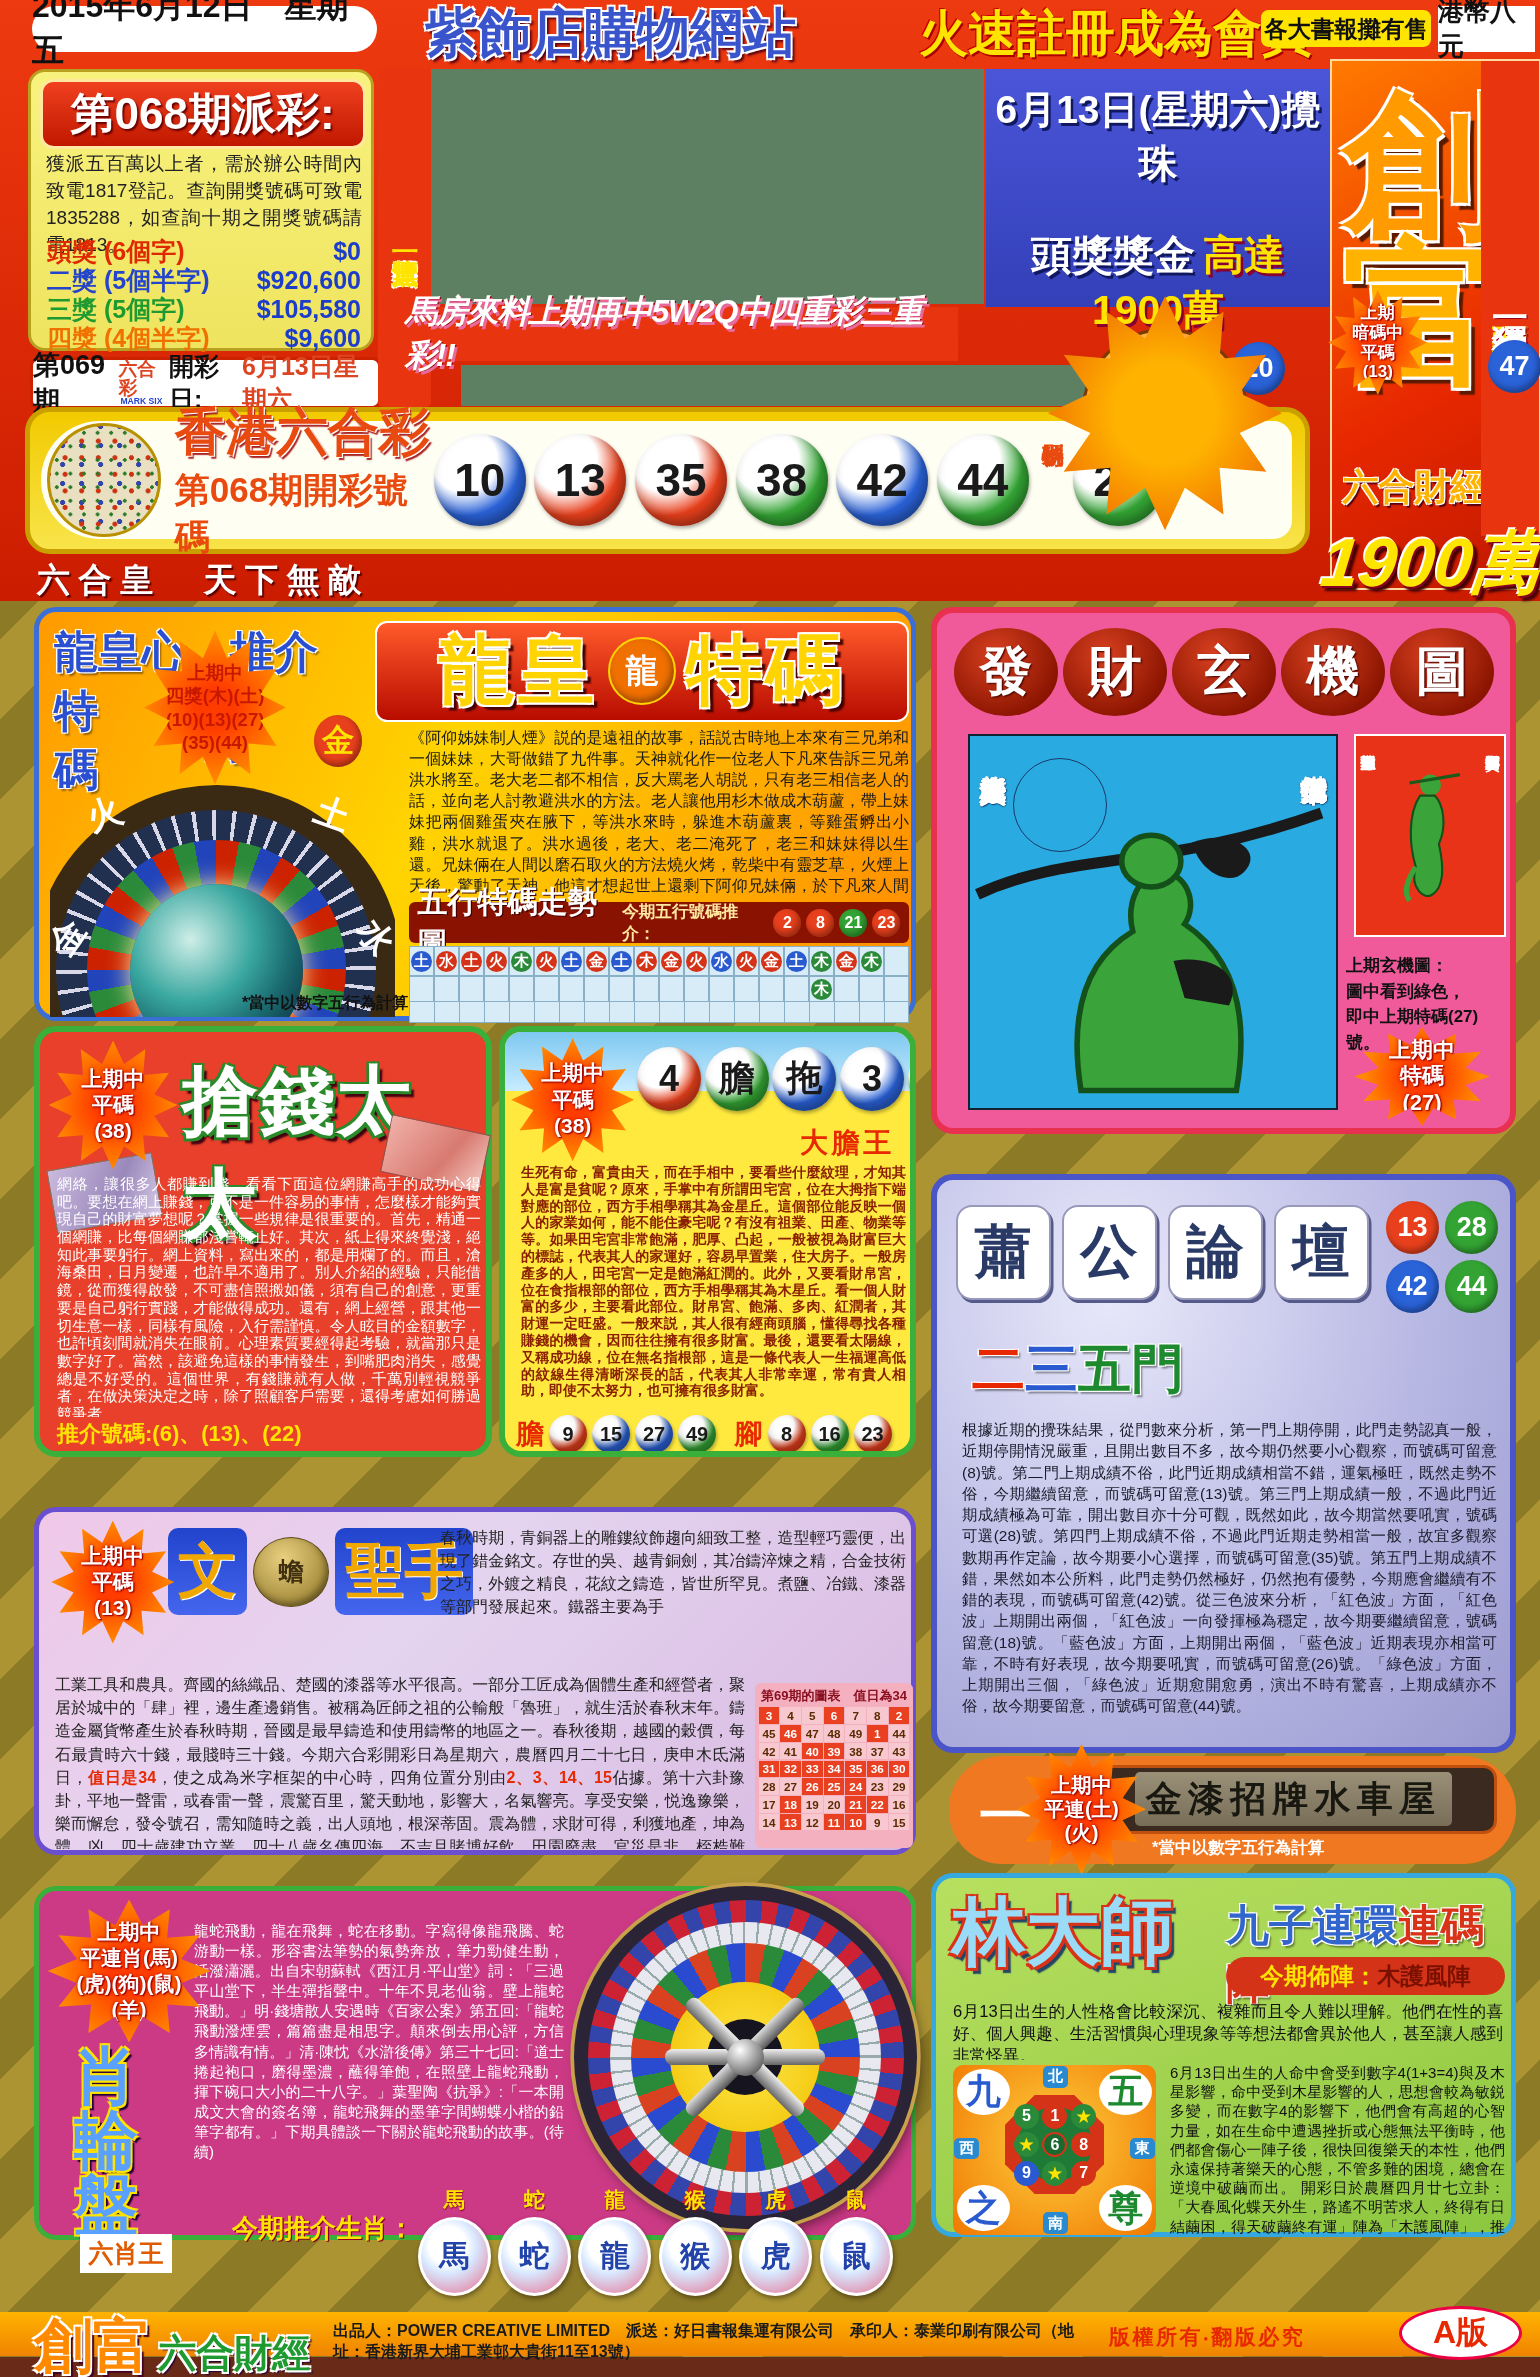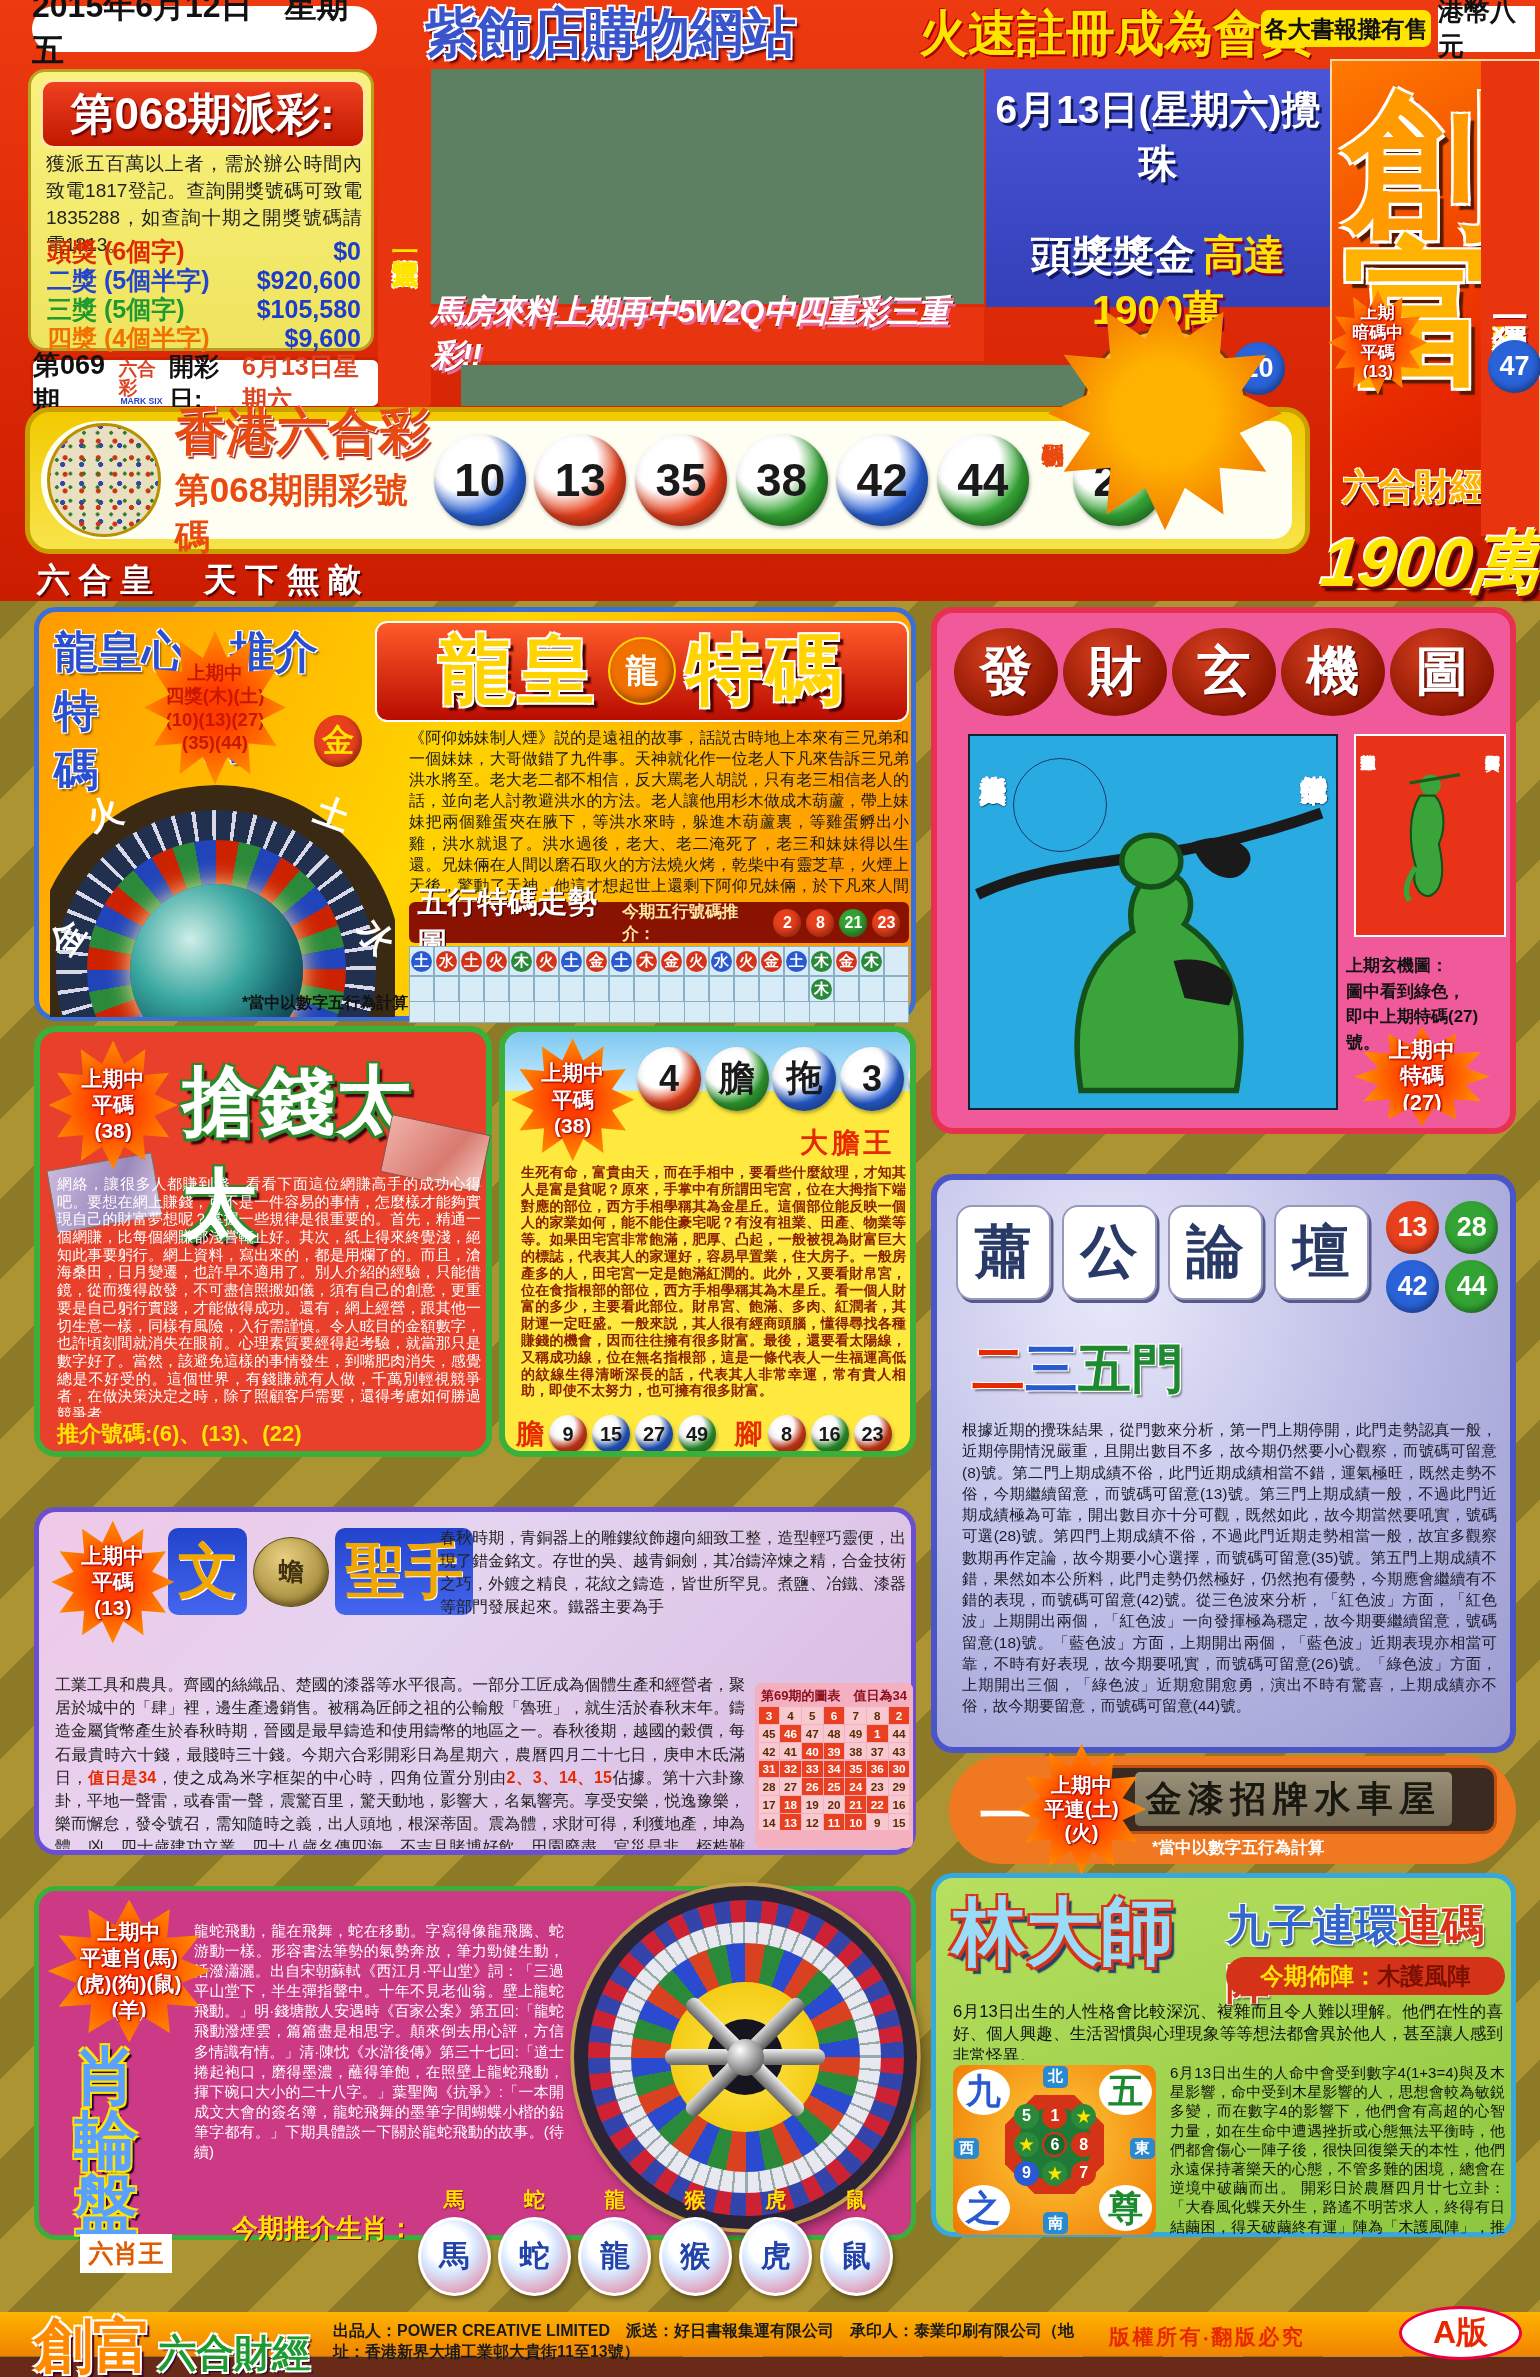--- a/index.html
+++ b/index.html
@@ -149,21 +149,21 @@
     <span style="font-size:25px;font-weight:bold;color:#111;">開彩日:</span>
     <span style="font-size:25px;font-weight:bold;color:#d42;">6月13日星期六</span>
   </div>
 
   <div class="abs vtext" style="left:378px;top:69px;width:53px;height:338px;background:#e8350f;border-radius:5px;
               font-size:27px;font-weight:bold;line-height:53px;text-align:center;">
     <span style="color:#fff;">所有創富貼士六合皇資料</span><span style="color:#ffe400;">一覽無遺</span>
   </div>
 
   <div class="abs" style="left:431px;top:69px;width:553px;height:235px;background:#5d7f62;"></div>
-  <div class="abs flex" style="left:431px;top:307px;width:553px;height:54px;background:#e8350f;justify-content:center;">
+  <div class="abs flex" style="left:405px;top:307px;width:553px;height:54px;background:#e8350f;justify-content:center;">
     <span style="color:#fff;font-size:32px;font-weight:bold;font-style:italic;letter-spacing:-1.2px;text-shadow:2.5px 2.5px 0 #e86a9a,1.2px 1.2px 0 #900;">馬房來料上期再中5W2Q中四重彩三重彩!!</span>
   </div>
   <div class="abs" style="left:461px;top:365px;width:721px;height:41px;background:#5d7f62;"></div>
 
   <div class="abs" style="left:986px;top:69px;width:344px;height:238px;background:linear-gradient(#4a55d8,#3340b8);">
     <div style="text-align:center;margin-top:13.6px;">
       <span style="color:#fff;font-size:39px;font-weight:bold;text-shadow:2.5px 2.5px 0 #101860;">6月13日(星期六)攪珠</span>
     </div>
     <div style="text-align:center;margin-top:37px;">
       <span style="color:#fff;font-size:41px;font-weight:bold;text-shadow:2.5px 2.5px 0 #101860;">頭獎獎金</span><span style="color:#ffe400;font-size:41px;font-weight:bold;text-shadow:2.5px 2.5px 0 #803;margin-left:8px;">高達1900萬</span>

